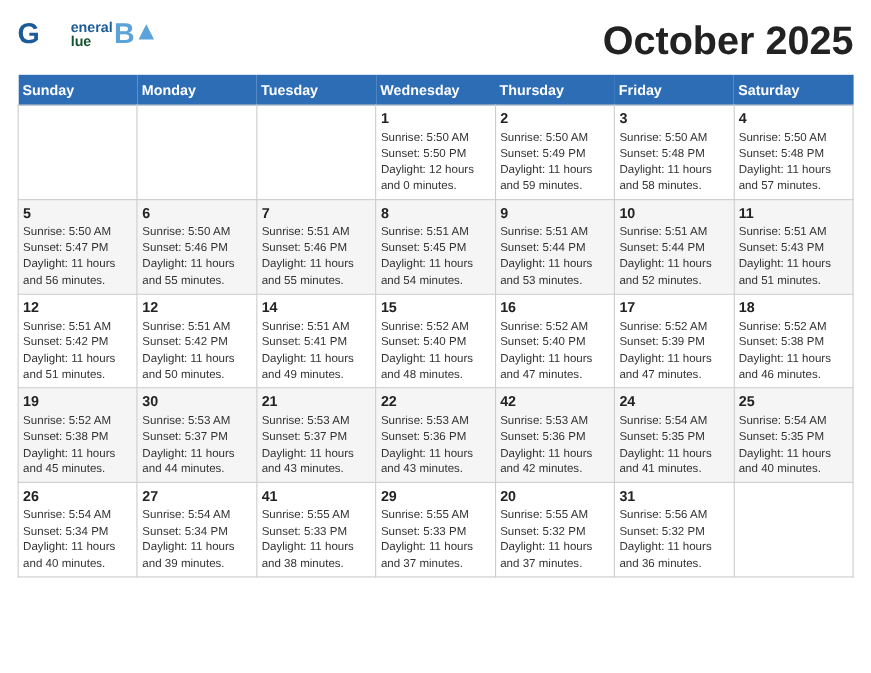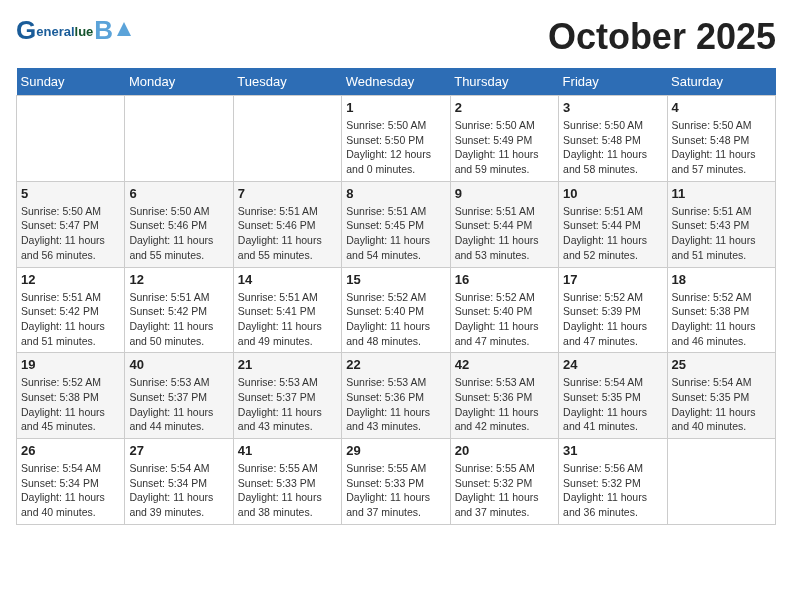--- a/index.html
+++ b/index.html
@@ -32,21 +32,21 @@
       width: 100%;
       border-collapse: collapse;
       font-size: 11px;
     }
     .calendar th {
       background-color: #2d6db5;
       color: #fff;
       padding: 6px 4px;
       text-align: left;
       font-size: 13px;
-      font-weight: normal;
+      font-weight: bold;
     }
     .calendar td {
       border: 1px solid #ccc;
       vertical-align: top;
       padding: 4px;
       width: 108px;
       min-height: 80px;
       background: #fff;
     }
     .calendar tr:nth-child(even) td {
@@ -73,21 +73,21 @@
     }
   </style>
 </head>
 <body>
 
 <div class="header">
   <div class="logo-container">
     <div style="display:flex;flex-direction:column;align-items:flex-start;">
       <div style="display:flex;align-items:center;line-height:1.1;">
         <span style="font-size:26px;font-weight:bold;color:#1a5c99;">G</span>
-        <div style="display:flex;margin-top:2px;">
+        <div style="display:flex;flex-direction:column;margin-top:2px;margin-left:28px;">
           <span style="font-size:13px;font-weight:bold;color:#1a5c99;line-height:1;">eneral</span>
           <span style="font-size:13px;font-weight:bold;color:#14532d;line-height:1;">lue</span>
         </div>
         <span style="font-size:26px;font-weight:bold;color:#5ba3d9;margin-left:1px;">B</span>
         <svg width="18" height="18" viewBox="0 0 18 18" style="margin-left:2px;margin-bottom:2px;">
           <polygon points="2,16 9,2 16,16" fill="#5ba3d9"></polygon>
         </svg>
       </div>
     </div>
   </div>
@@ -246,21 +246,21 @@
       </tr>
       <tr>
         <td>
           <div class="day-number">19</div>
           <div class="day-info" style="white-space: pre-line;">Sunrise: 5:52 AM
 Sunset: 5:38 PM
 Daylight: 11 hours
 and 45 minutes.</div>
         </td>
         <td>
-          <div class="day-number">40</div>
+          <div class="day-number">30</div>
           <div class="day-info" style="white-space: pre-line;">Sunrise: 5:53 AM
 Sunset: 5:37 PM
 Daylight: 11 hours
 and 44 minutes.</div>
         </td>
         <td>
           <div class="day-number">21</div>
           <div class="day-info" style="white-space: pre-line;">Sunrise: 5:53 AM
 Sunset: 5:37 PM
 Daylight: 11 hours

